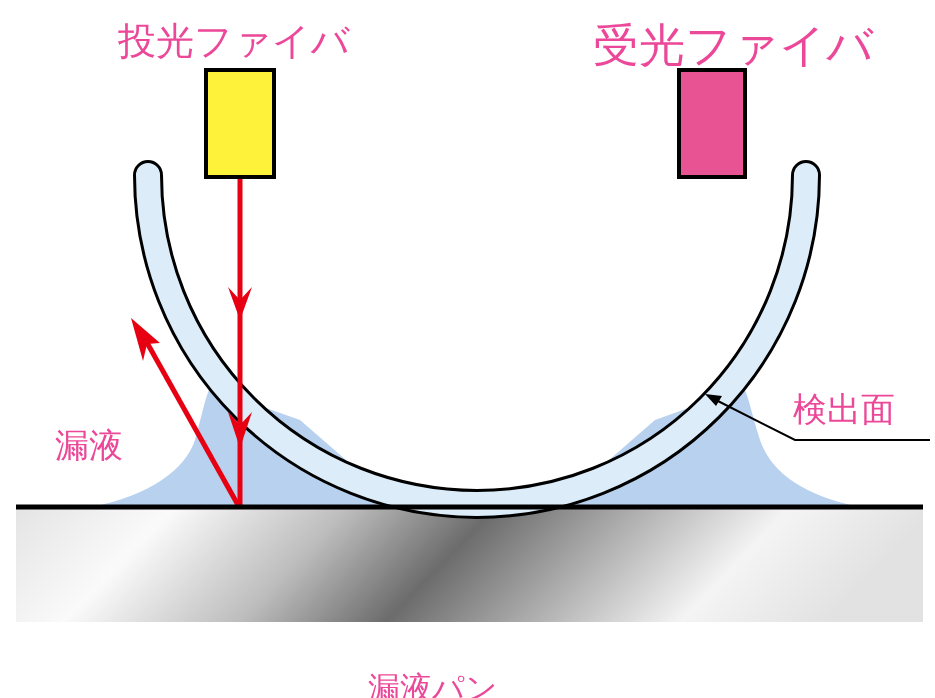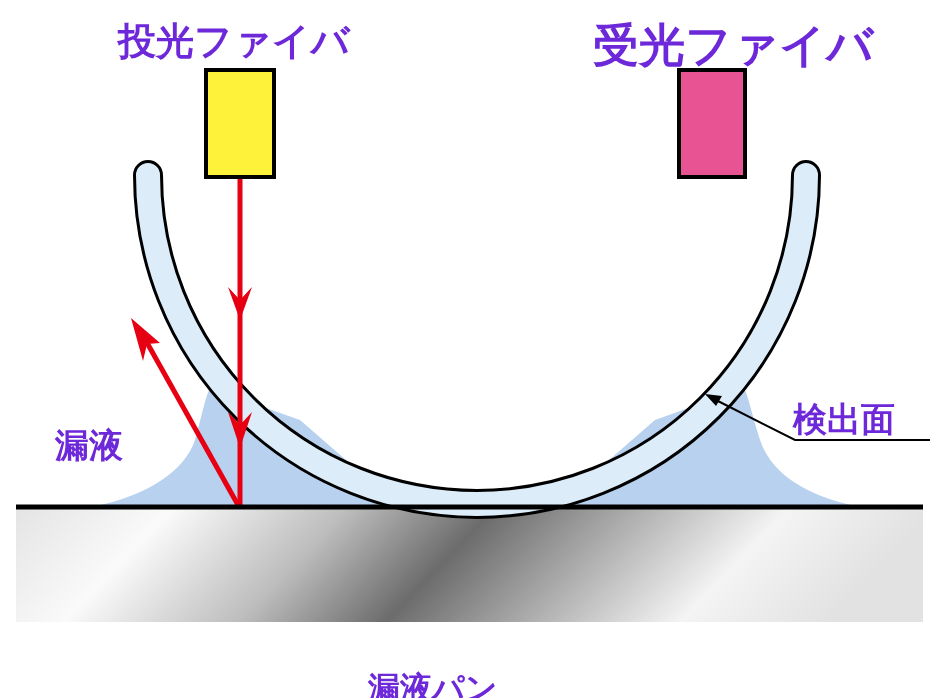--- a/index.html
+++ b/index.html
@@ -1,22 +1,22 @@
 <!DOCTYPE html>
 <html><head>
 <meta charset="utf-8">
 <style>
   html, body { margin: 0; padding: 0; background: #ffffff; }
   body { width: 935px; height: 698px; position: relative; overflow: hidden;
          font-family: "DejaVu Sans", "Liberation Sans", sans-serif; }
-  .label { position: absolute; color: #6d28d9; white-space: nowrap; line-height: 1; font-weight: bold; }
+  .label { position: absolute; color: #ec4899; white-space: nowrap; line-height: 1; }
   .lbl-emit { left: 118px; top: 22px; font-size: 38px; }
   .lbl-recv { left: 593px; top: 22px; font-size: 46px; }
   .lbl-leak { left: 55px; top: 428px; font-size: 34px; }
-  .lbl-surface { left: 793px; top: 402px; font-size: 34px; }
+  .lbl-surface { left: 793px; top: 392px; font-size: 34px; }
   .lbl-pan { left: 368px; top: 672px; font-size: 32px; }
   svg.diagram { position: absolute; left: 0; top: 0; }
 </style>
 </head>
 <body>
 
 <svg class="diagram" width="935" height="698" viewBox="0 0 935 698" xmlns="http://www.w3.org/2000/svg">
   <defs>
     <linearGradient id="panGrad" x1="0" y1="0" x2="1" y2="0.12">
       <stop offset="0" stop-color="#e4e4e4"></stop>

